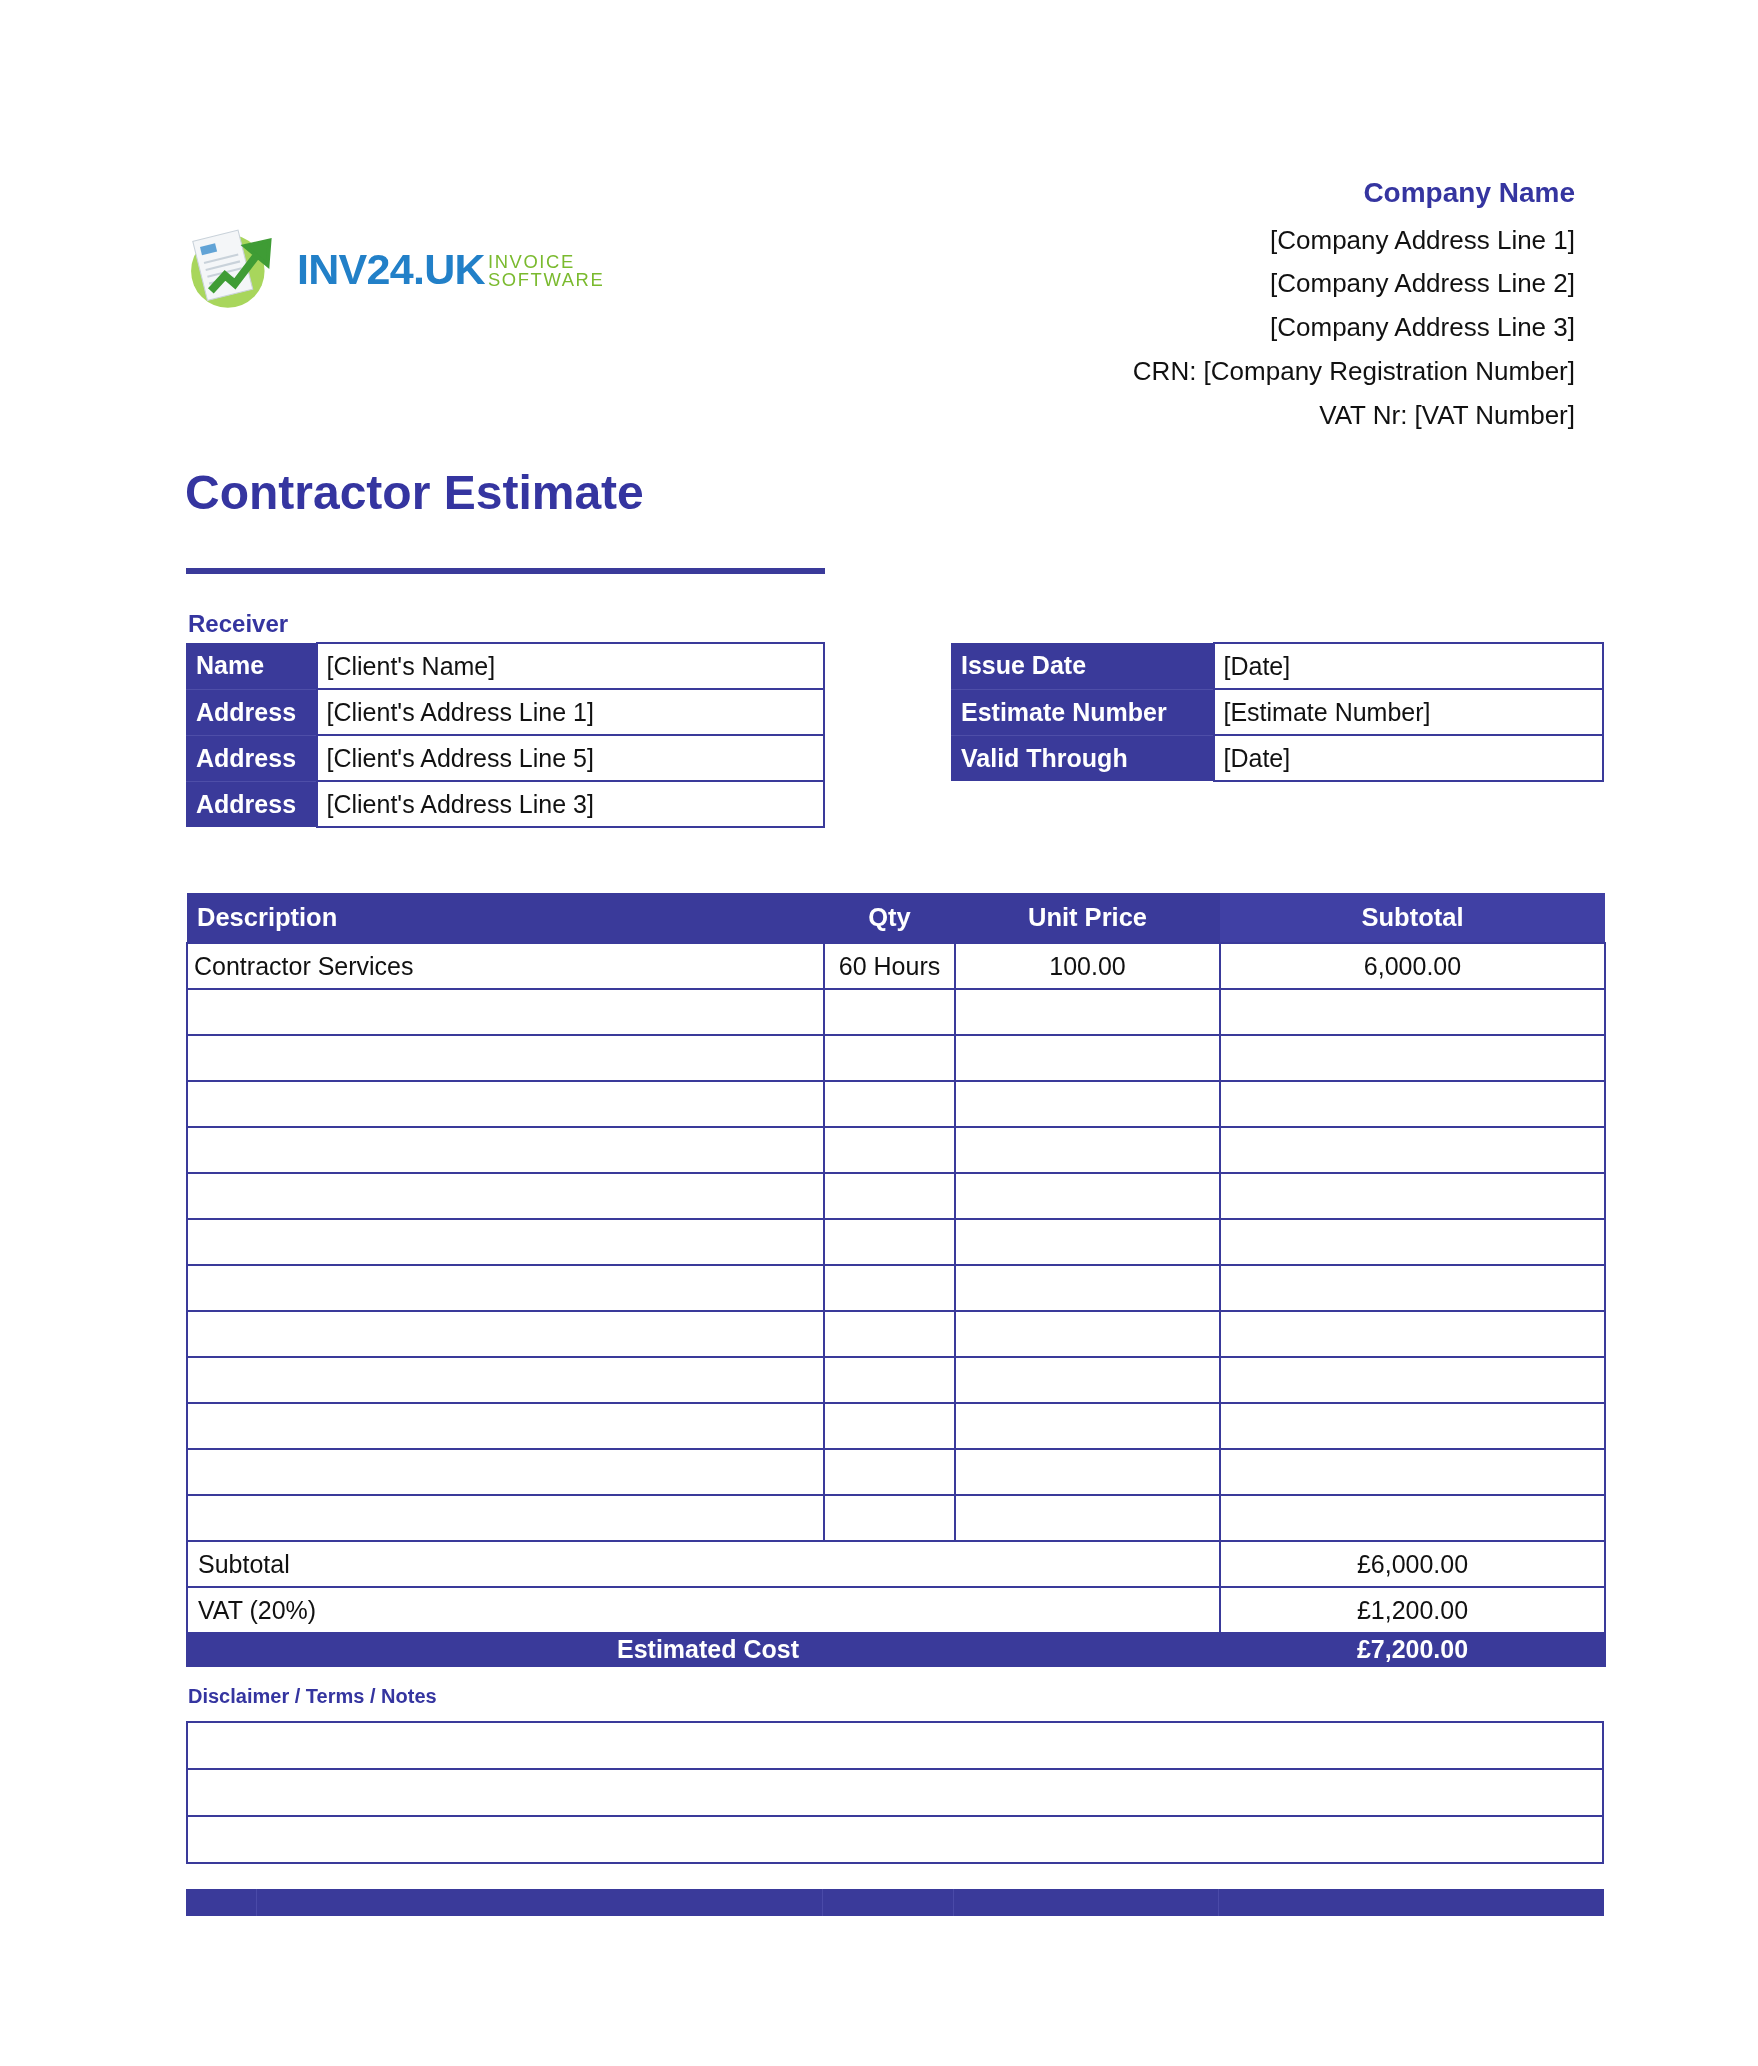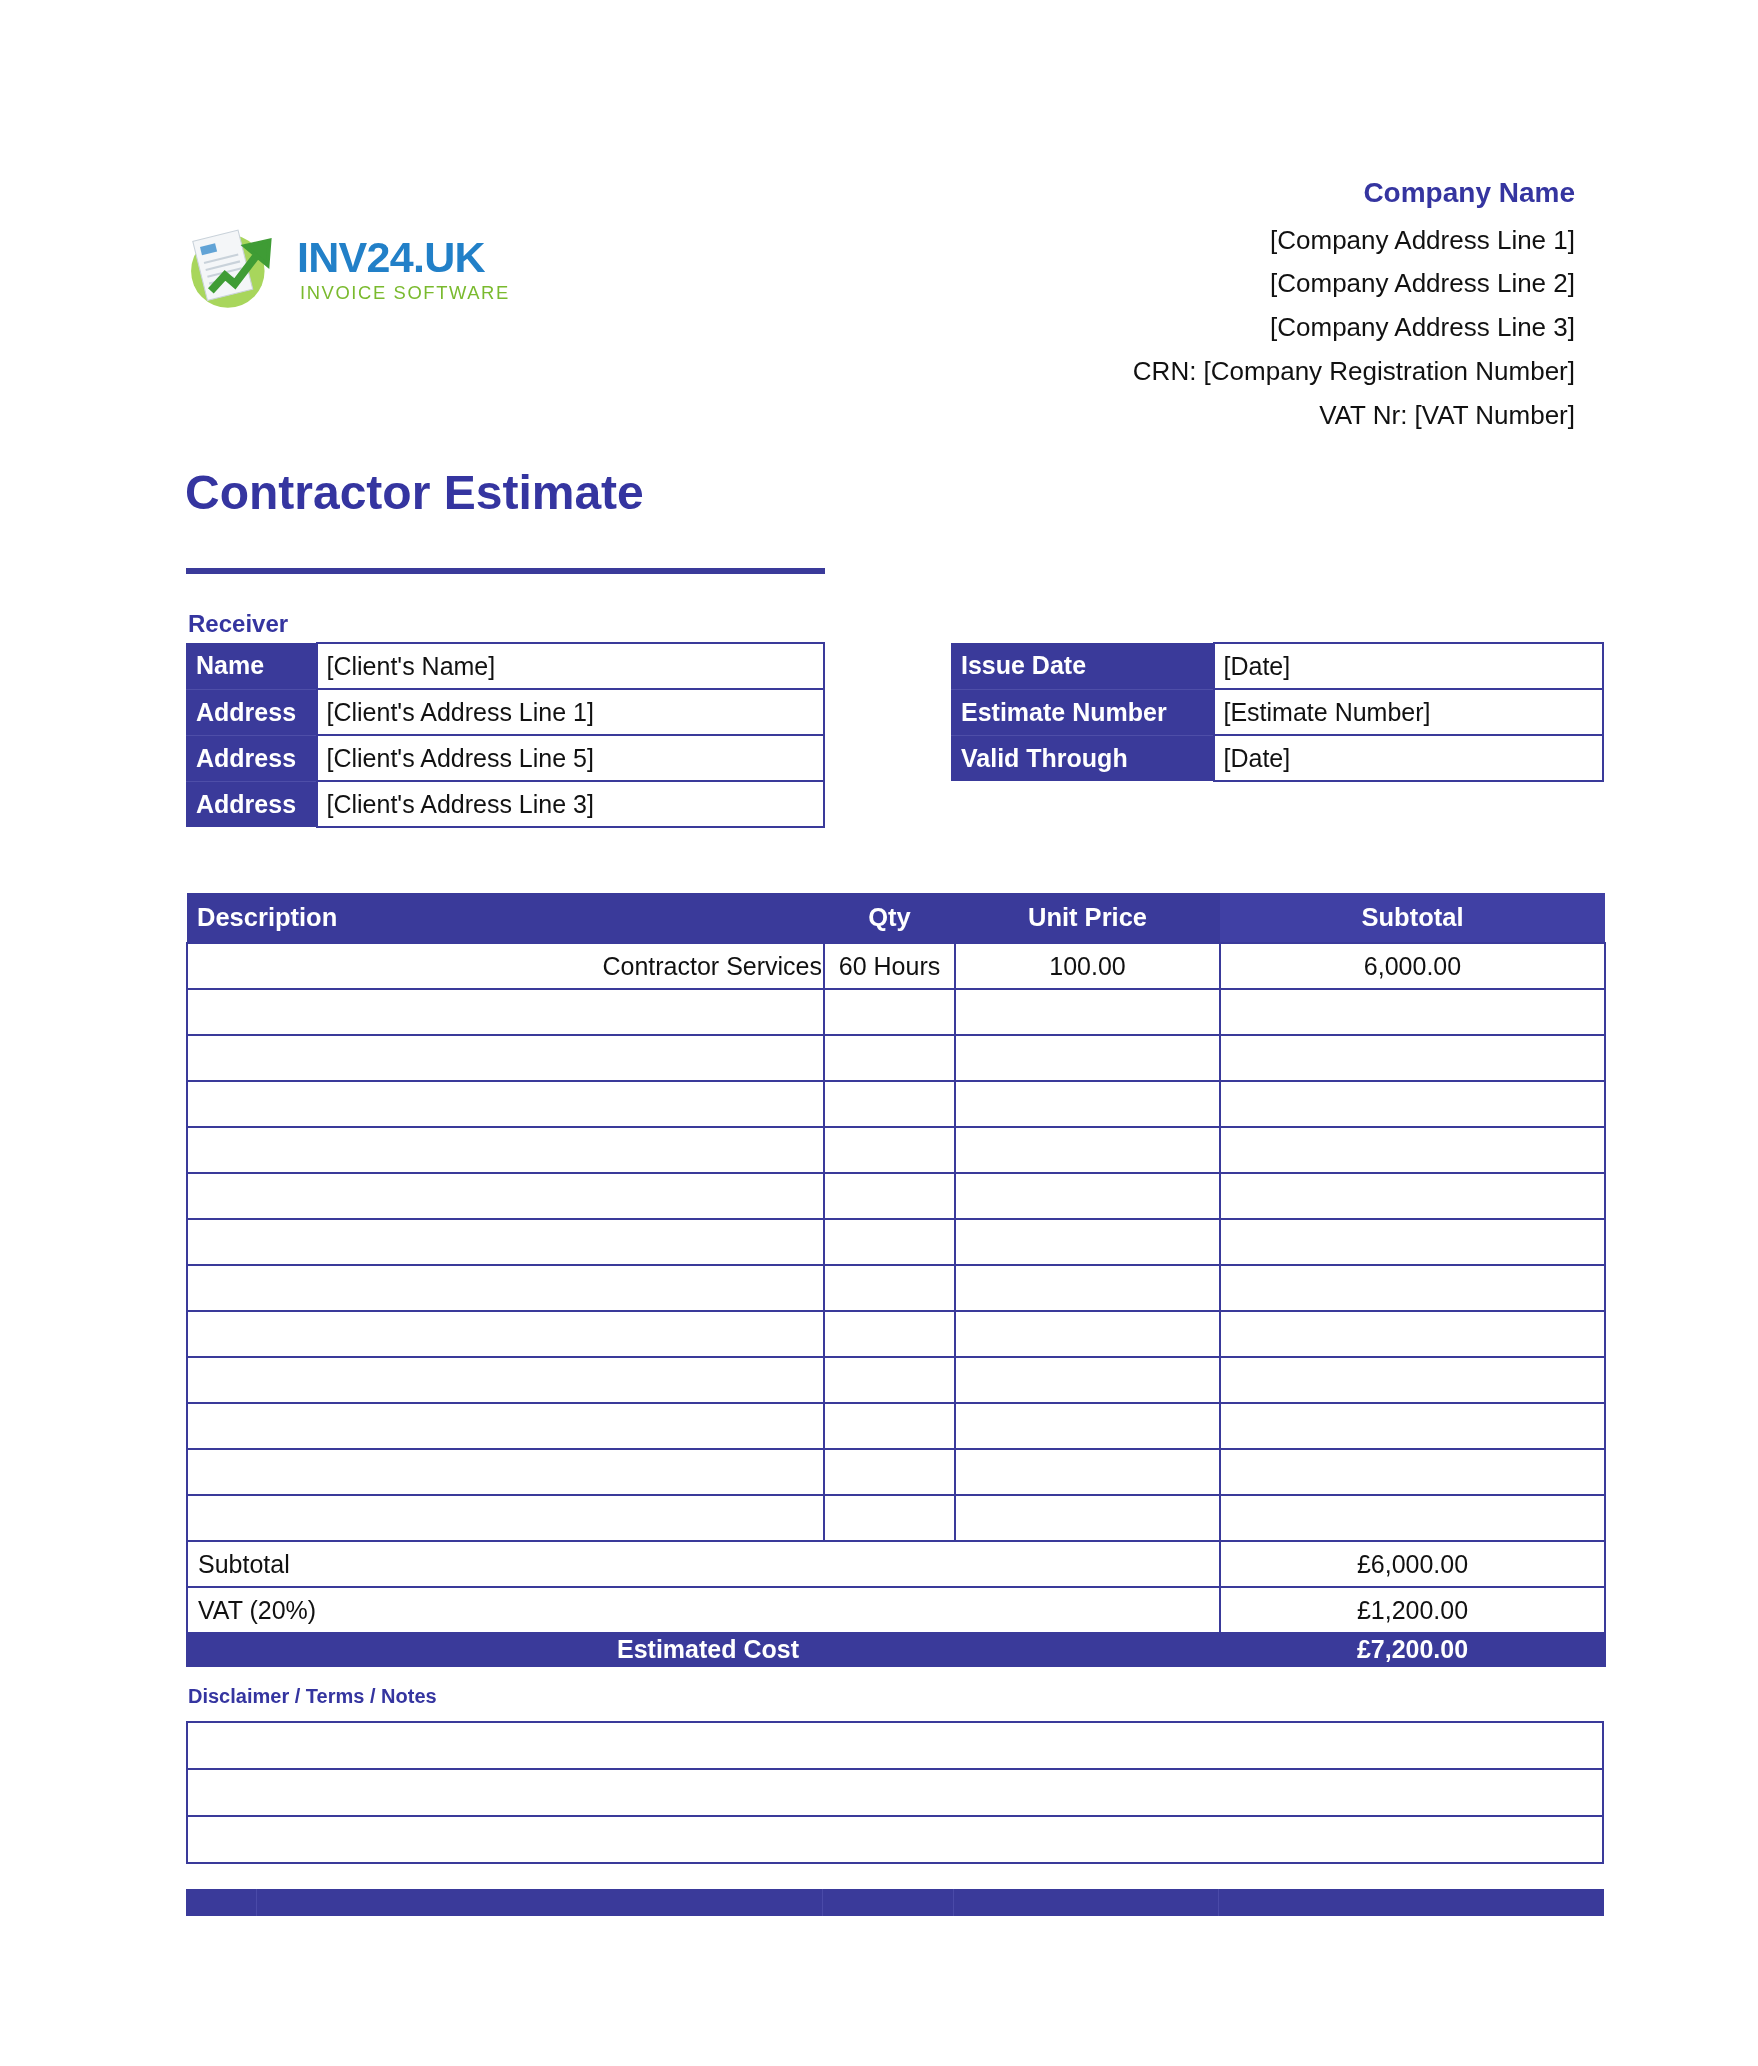--- a/index.html
+++ b/index.html
@@ -21,21 +21,21 @@
     position: absolute;
     left: 184px; top: 177px; width: 1391px;
     display: flex;
     justify-content: space-between;
     align-items: flex-start;
   }
 
   .logo-block { width: 440px; padding-top: 46px; }
   .logo { display: flex; align-items: center; gap: 7px; }
   .logo-mark { width: 106px; height: 92px; flex: 0 0 auto; }
-  .logo-text { display: flex; flex-direction: column; line-height: 1; }
+  .logo-text { display: flex; flex-direction: row; line-height: 1; }
   .logo-title {
     font-size: 43px; font-weight: bold; color: #2280c8;
     letter-spacing: -0.7px;
   }
   .logo-sub {
     font-size: 18.4px; color: #7aba2e; letter-spacing: 1.6px;
     margin-top: 5px; margin-left: 3px;
   }
 
   .company-block { text-align: right; width: 851px; }
@@ -104,21 +104,21 @@
     font-size: 25.5px; height: 50px; border: none;
   }
   .items th.desc { text-align: left; padding-left: 10px; }
   .items th.qty, .items th.price, .items th.sub { text-align: center; }
   .items th.sub { background: #4040a4; }
 
   .items td {
     height: 46px; font-size: 25px; color: #111;
     border: 2.1px solid #3a3a9a; background: #ffffff;
   }
-  .items td.desc { text-align: right; padding-left: 6px; }
+  .items td.desc { text-align: left; padding-left: 6px; }
   .items td.qty, .items td.price, .items td.sub { text-align: center; }
 
   .items tr.empty td { height: 46px; }
 
   .items td.tot-lab {
     text-align: left; padding-left: 10px;
     border-right: none;
   }
   .items td.tot-val { text-align: center; }
 

